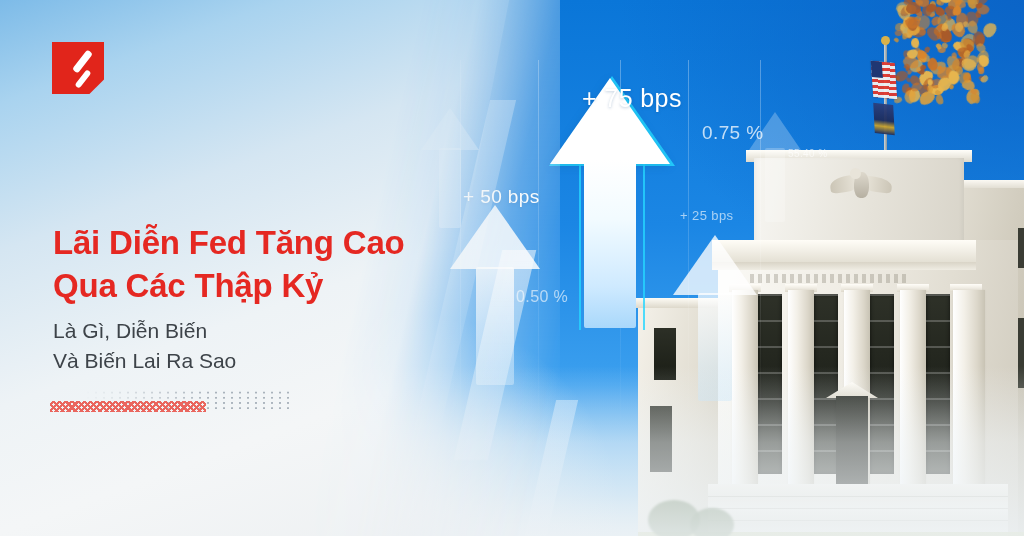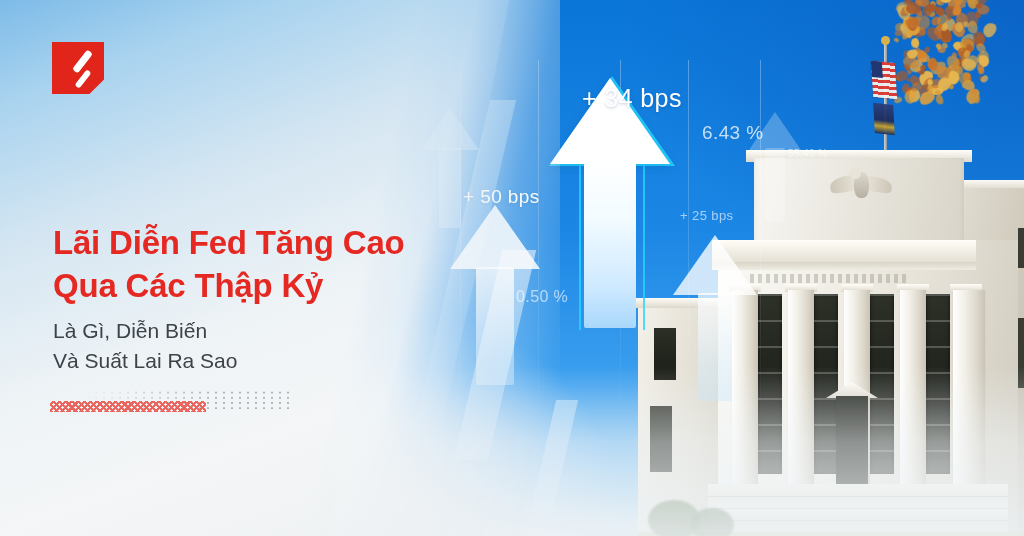--- a/index.html
+++ b/index.html
@@ -496,24 +496,24 @@
         <div class="head"></div>
           <div class="shaft"></div>
       </div>
     </div>
 
     <div class="streak streak-c"></div>
     <div class="streak streak-a"></div>
     <div class="streak streak-b"></div>
     <div class="streak streak-d"></div>
 
-    <div class="lbl lbl-75">+ 34 bps</div>
+    <div class="lbl lbl-75">+ 75 bps</div>
     <div class="lbl lbl-50">+ 50 bps</div>
     <div class="lbl lbl-25">+ 25 bps</div>
-    <div class="lbl lbl-p75">6.43 %</div>
+    <div class="lbl lbl-p75">0.75 %</div>
     <div class="lbl lbl-p50">0.50 %</div>
     <div class="lbl lbl-p25">55.40 %</div>
 
     <div class="haze"></div>
     <div class="haze2"></div>
   </div>
 
   <div class="left-wash"></div>
 
   <div class="logo">
@@ -524,21 +524,21 @@
     </div>
   </div>
 
   <div class="headline">
     <div class="h-line">Lãi Diễn Fed Tăng Cao</div>
     <div class="h-line">Qua Các Thập Kỷ</div>
   </div>
 
   <div class="subhead">
     <div class="s-line">Là Gì, Diễn Biến</div>
-    <div class="s-line">Và Suất Lai Ra Sao</div>
+    <div class="s-line">Và Biến Lai Ra Sao</div>
   </div>
 
   <div class="deco">
     <div class="deco-dots"></div>
     <div class="deco-bar"></div>
   </div>
 
 
 </div>
 

